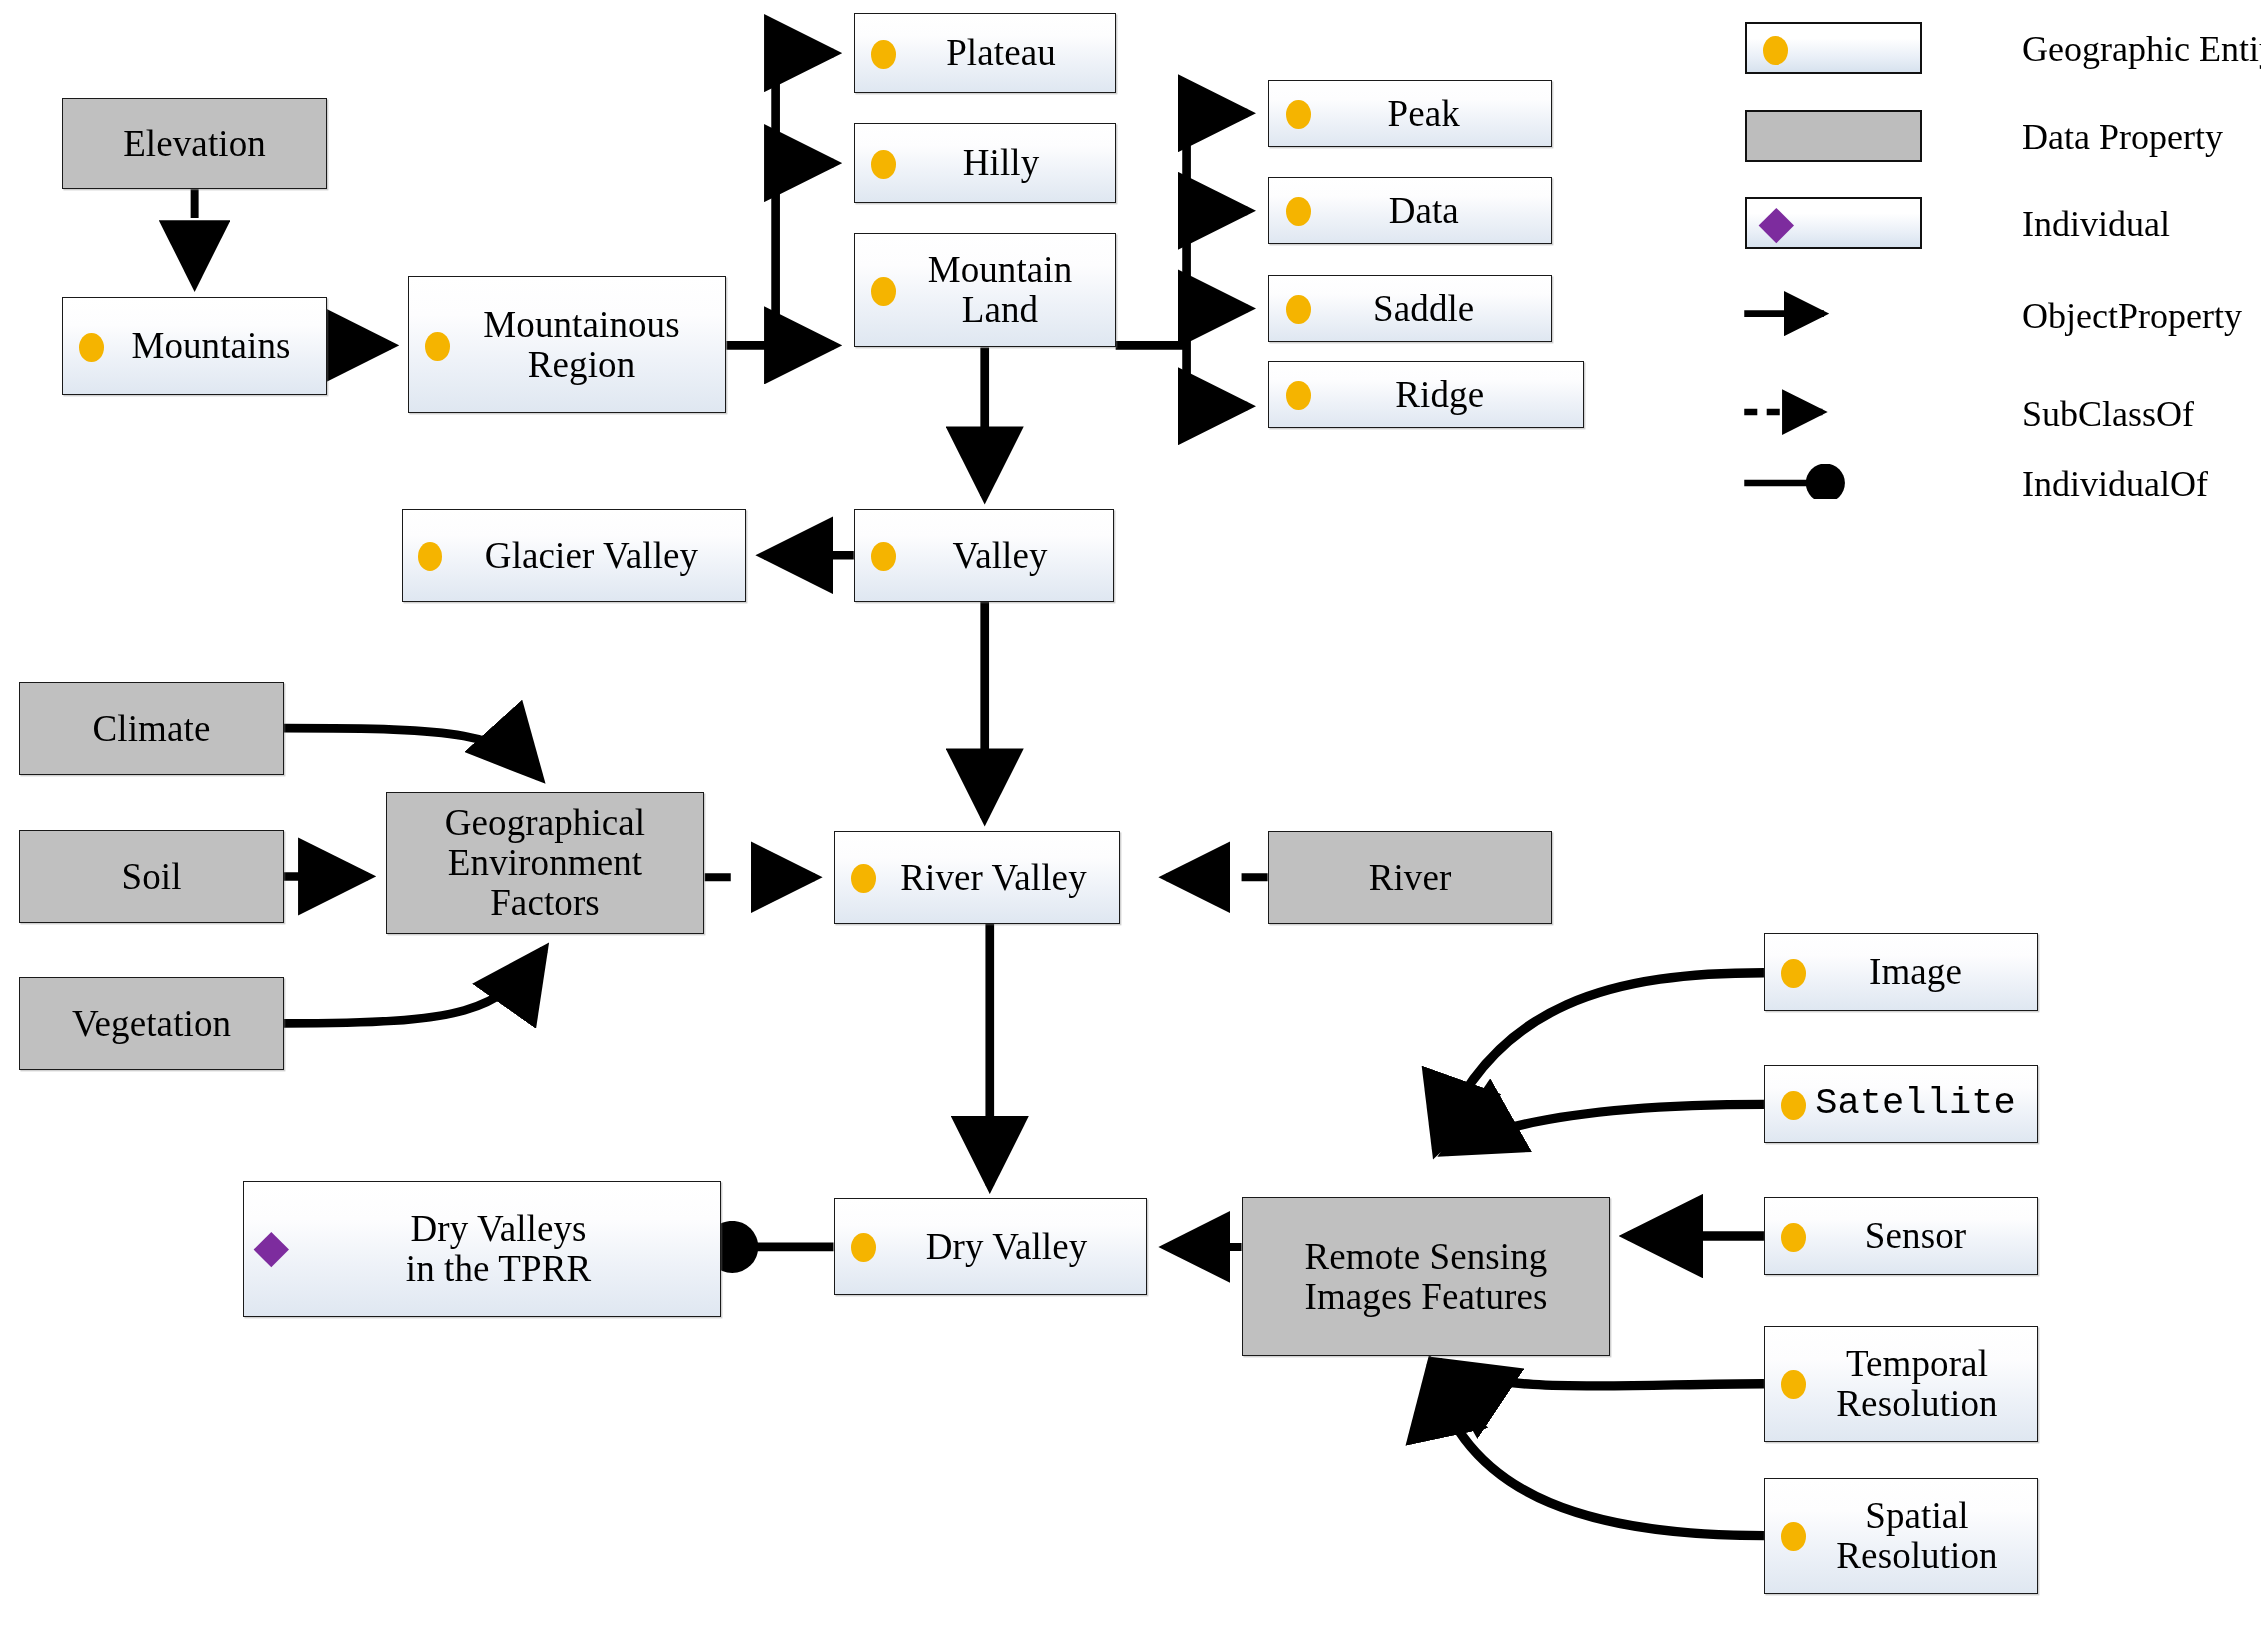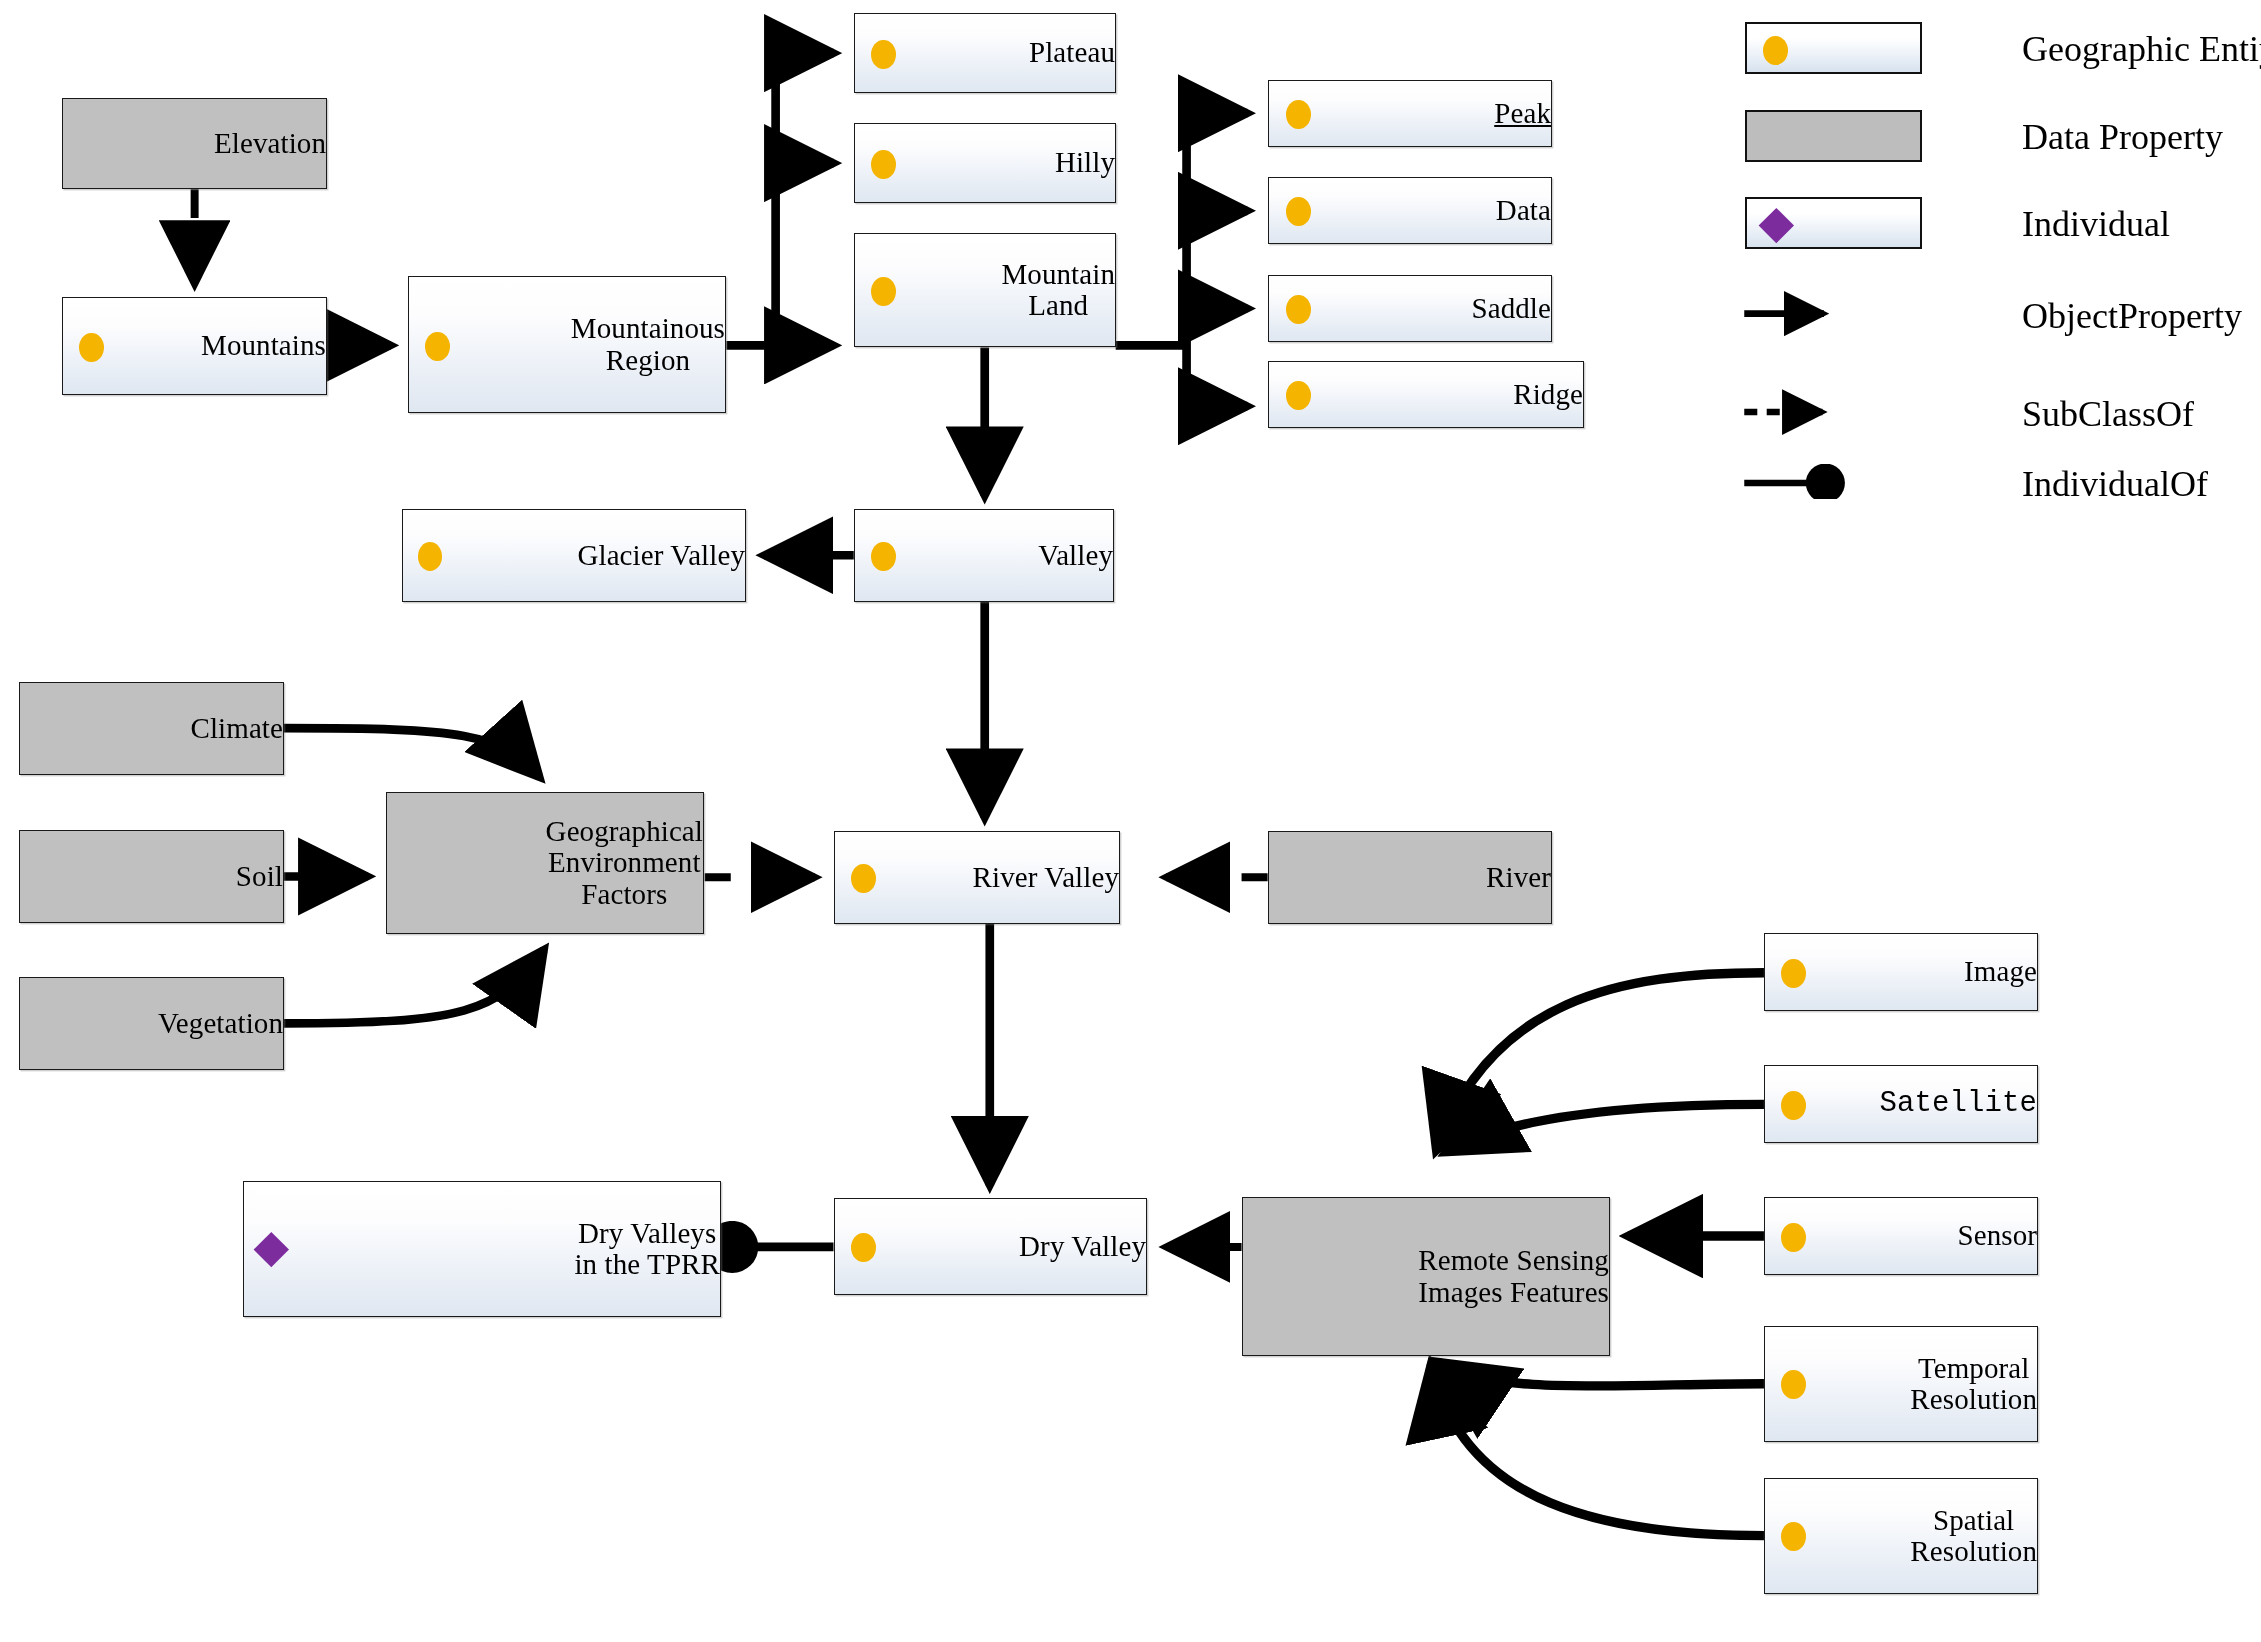--- a/index.html
+++ b/index.html
@@ -1,21 +1,21 @@
 <!DOCTYPE html>
 <html style="font-size:11.6px"><head>
 <meta charset="utf-8">
 <style>
   html,body{margin:0;padding:0;background:#ffffff;}
   body{font-family:"Liberation Serif","DejaVu Serif",serif;}
   #stage{position:relative;width:2261px;height:1643px;background:#fff;overflow:hidden;}
   #wires{position:absolute;left:0;top:0;width:2261px;height:1643px;pointer-events:none;}
   .node{position:absolute;box-sizing:border-box;border:1.4px solid #1a1a1a;
-        display:flex;align-items:center;justify-content:flex-end;text-align:center;
-        font-size:29px;line-height:1.08;color:#000;letter-spacing:0.1px;}
+        display:flex;align-items:center;justify-content:center;text-align:center;
+        font-size:37px;line-height:1.08;color:#000;letter-spacing:0.1px;}
   .node.entity{background:linear-gradient(to bottom,#ffffff 0%,#fdfdfe 28%,#eef2f8 62%,#dfe7f1 100%);
         box-shadow:1.4px 1.4px 0 rgba(120,120,120,.35);}
   .node.dataprop{background:#c0c0c0;box-shadow:1.4px 1.4px 0 rgba(120,120,120,.35);}
   .node .marker{position:absolute;}
   .dot{width:24.6px;height:29px;border-radius:50%;background:#f5b400;}
   .diamond{width:24.6px;height:24.6px;background:#7d2c9e;transform:rotate(45deg);}
   .legend-box{position:absolute;box-sizing:border-box;border:2.2px solid #111;}
   .legend-box.entity{background:linear-gradient(to bottom,#ffffff 0%,#ffffff 30%,#e9eff7 70%,#d7e2ee 100%);}
   .legend-box.dataprop{background:#bdbdbd;}
   .legend-label{position:absolute;font-size:36px;color:#000;white-space:nowrap;}
@@ -118,21 +118,21 @@
   </div>
 
   <div class="node entity" style="left:854px;top:233px;width:262px;height:114px;">
     <span class="marker dot" style="left:16px;top:43px;"></span>
     <span style="padding-left:30px;white-space:pre-line;">Mountain
 Land</span>
   </div>
 
   <div class="node entity" style="left:1268px;top:80px;width:284px;height:67px;">
     <span class="marker dot" style="left:17.4px;top:19px;"></span>
-    <span style="padding-left:27.5px;text-decoration:underline;">Peak</span>
+    <span style="padding-left:27.5px;">Peak</span>
   </div>
 
   <div class="node entity" style="left:1268px;top:177px;width:284px;height:67px;">
     <span class="marker dot" style="left:17.4px;top:19px;"></span>
     <span style="padding-left:27.5px;">Data</span>
   </div>
 
   <div class="node entity" style="left:1268px;top:275px;width:284px;height:67px;">
     <span class="marker dot" style="left:17.4px;top:19px;"></span>
     <span style="padding-left:27.5px;">Saddle</span>

